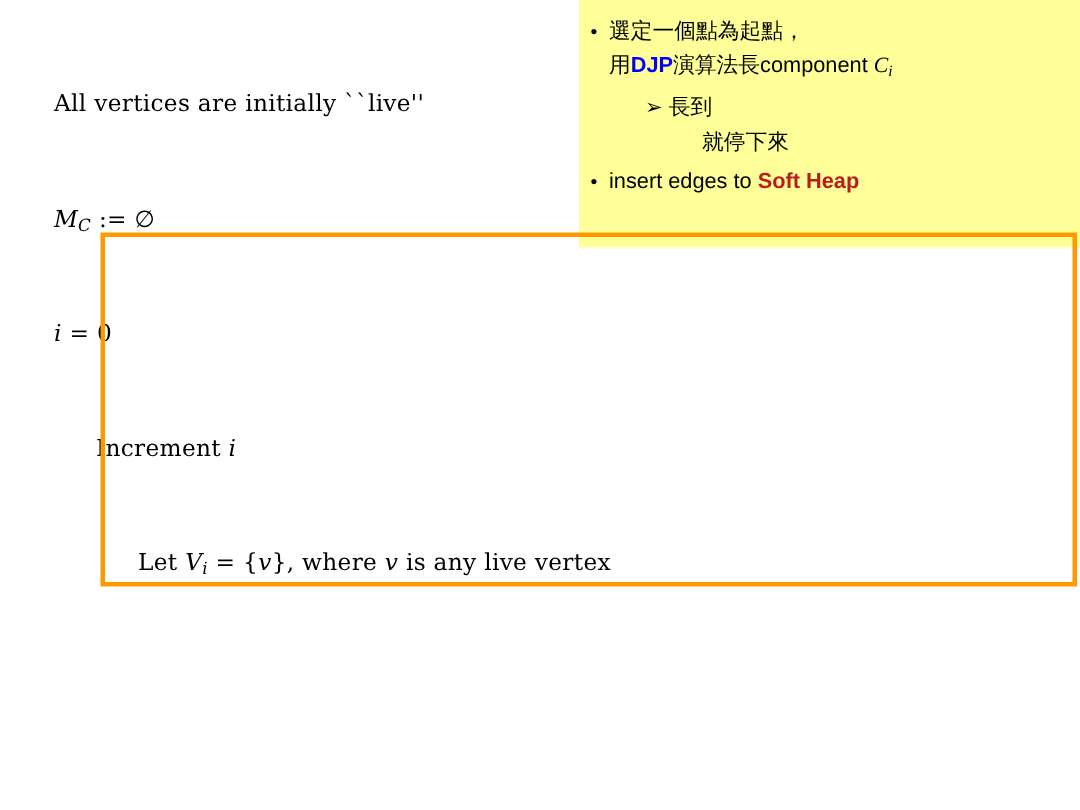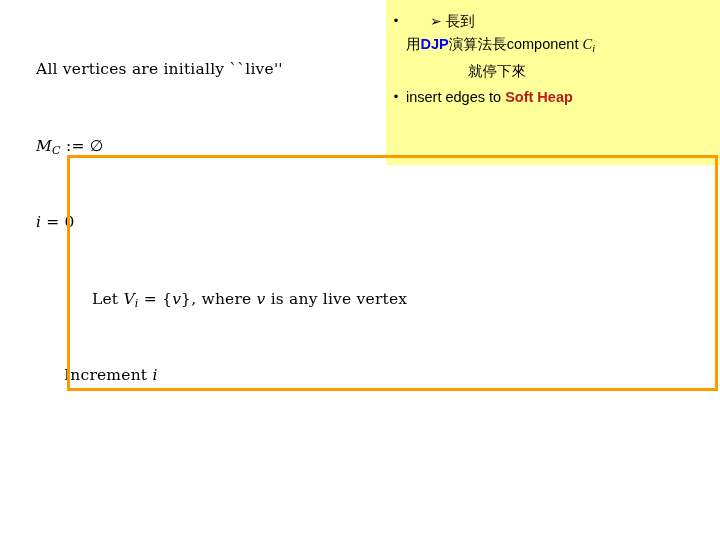--- a/index.html
+++ b/index.html
@@ -88,22 +88,22 @@
 </style>
 </head>
 <body>
 
 <div id="page">
 
   <div class="algo">
     <span class="ln i1">All vertices are initially ``live''</span>
     <span class="ln i1"><span class="it">M<span class="sub">C</span></span> := ∅</span>
     <span class="ln i1"><span class="it">i</span> = 0</span>
+    <span class="ln i2">Increment <span class="it">i</span></span>
     <span class="ln i3">Let <span class="it">V<span class="sub">i</span></span> = {<span class="it">v</span>}, where <span class="it">v</span> is any live vertex</span>
-    <span class="ln i2">Increment <span class="it">i</span></span>
     
     
     
     
     
     
     
     
     
     
@@ -112,22 +112,23 @@
     
     
     
   </div>
 
   <div class="note">
 
     <div class="note-row" style="margin-top:10px;">
       <div class="bullet">•</div>
       <div class="note-text">
+        <span class="nl">選定一個點為起點，</span>
+        <span class="nl"><span>用</span><span class="blue">DJP</span><span>演算法長component </span><span class="ital">C</span><span class="ital sub">i</span></span>
         <span class="nl"><span class="arrow pad24">➢</span> <span>長到</span></span>
-        <span class="nl"><span>用</span><span class="blue">DJP</span><span>演算法長component </span><span class="ital">C</span><span class="ital sub">i</span></span>
         <span class="nl pad62">就停下來</span>
       </div>
     </div>
 
     <div class="note-row" style="margin-top:3px;">
       <div class="bullet">•</div>
       <div class="note-text">
         <span class="nl"><span>insert edges to </span><span class="red">Soft Heap</span></span>
       </div>
     </div>

